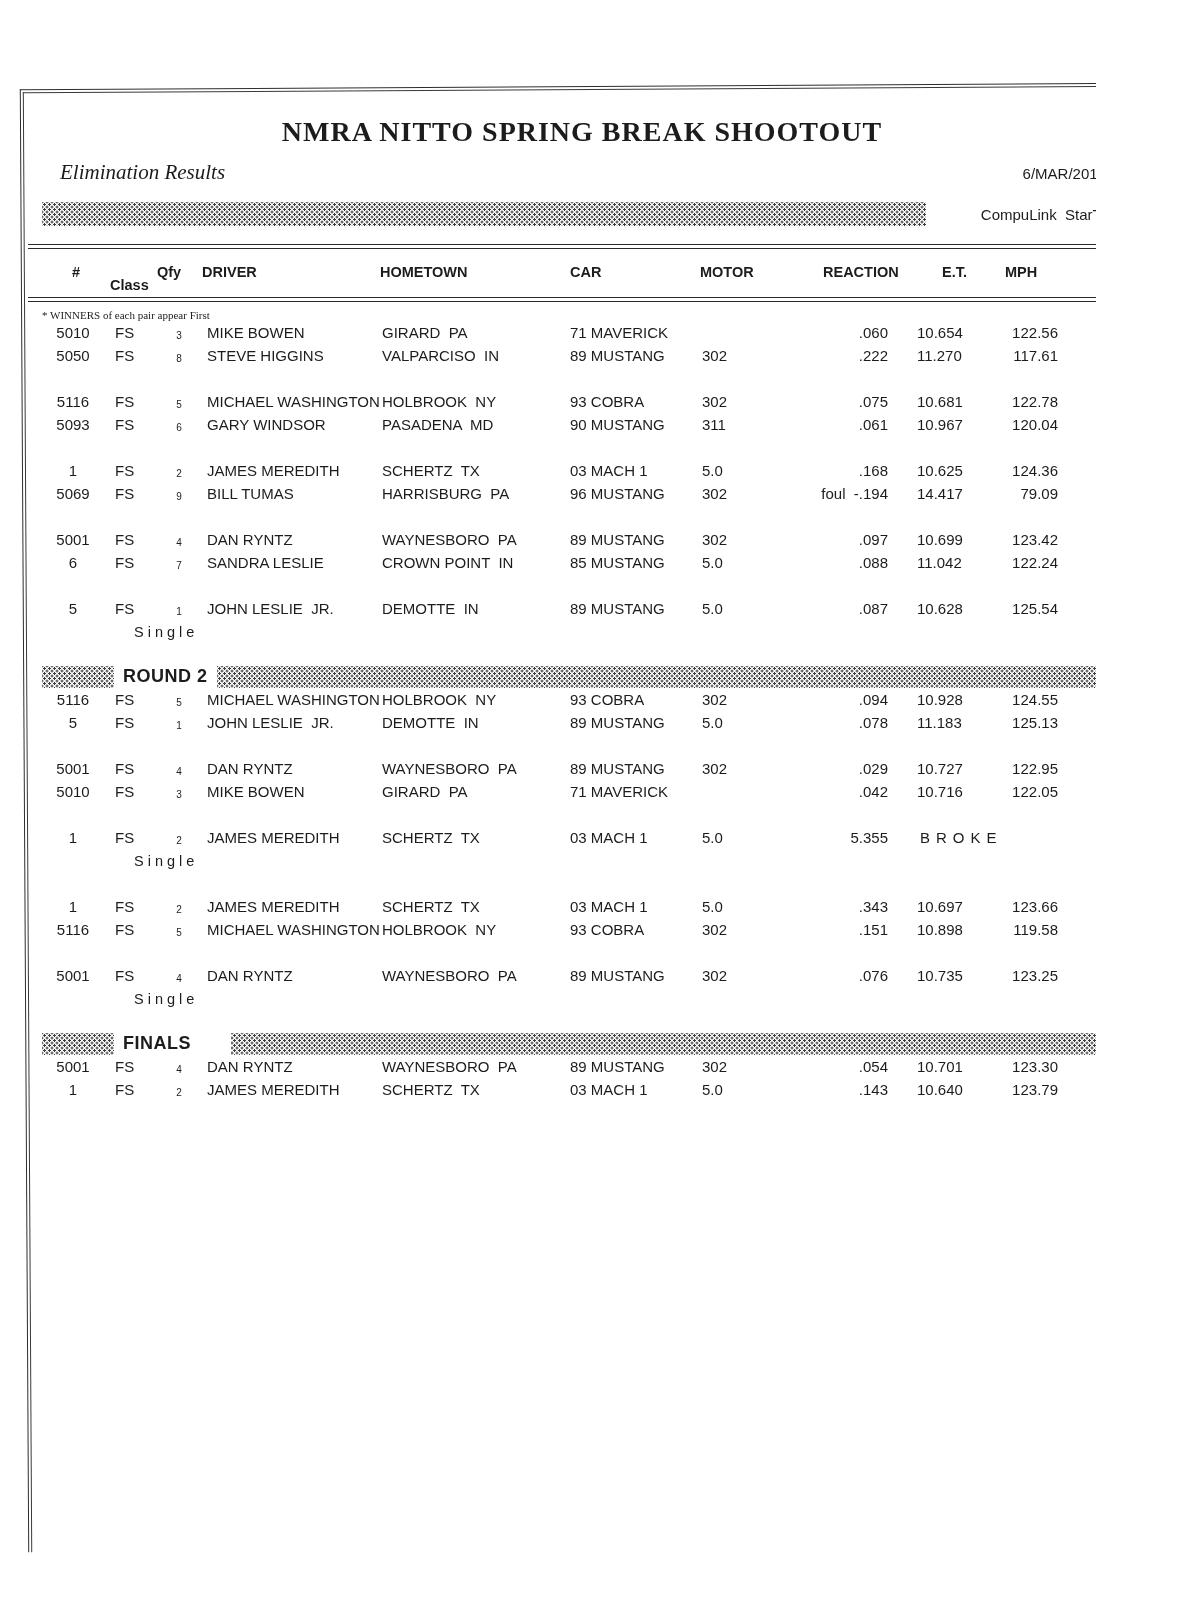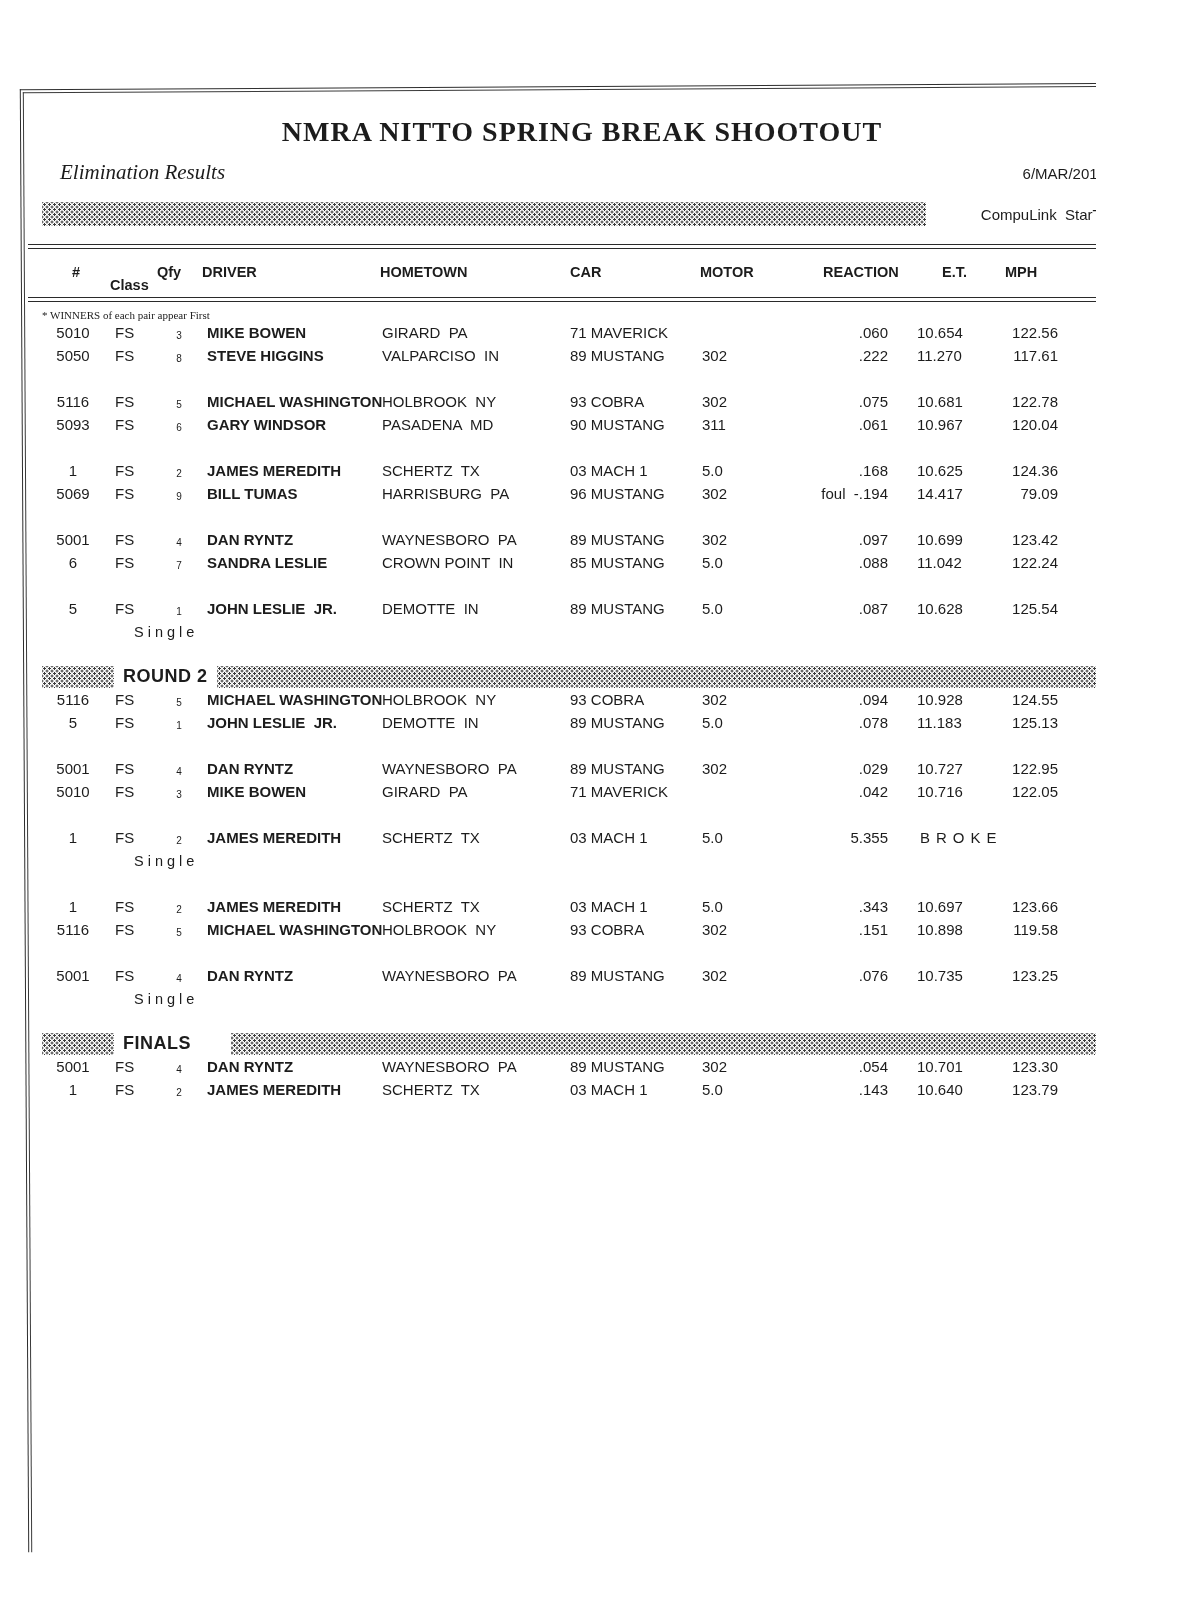--- a/index.html
+++ b/index.html
@@ -48,21 +48,21 @@
   .section{margin-top:0;}
   .section:first-of-type .band{margin-top:6px;}
   .pairs{padding-top:1px;}
   .pair{margin-bottom:23px;}
 
   .row{position:relative;height:23px;font-size:15px;line-height:22px;}
   .cell{position:absolute;white-space:pre;}
   .c-entry{left:0;width:62px;text-align:center;}
   .c-class{left:73px;}
   .c-qfy{left:126px;width:22px;text-align:center;font-size:10px;top:3px;}
-  .c-driver{left:165px;font-weight:bold;}
+  .c-driver{left:165px;}
   .c-hometown{left:340px;}
   .c-car{left:528px;}
   .c-motor{left:660px;}
   .c-reaction{left:686px;width:160px;text-align:right;}
   .c-et{left:875px;width:78px;}
   .c-mph{left:935px;width:81px;text-align:right;}
   .c-result{left:878px;letter-spacing:6px;}
   .single-label{margin-left:92px;height:22px;line-height:22px;font-size:14.5px;letter-spacing:4px;}
 </style>
 </head>

